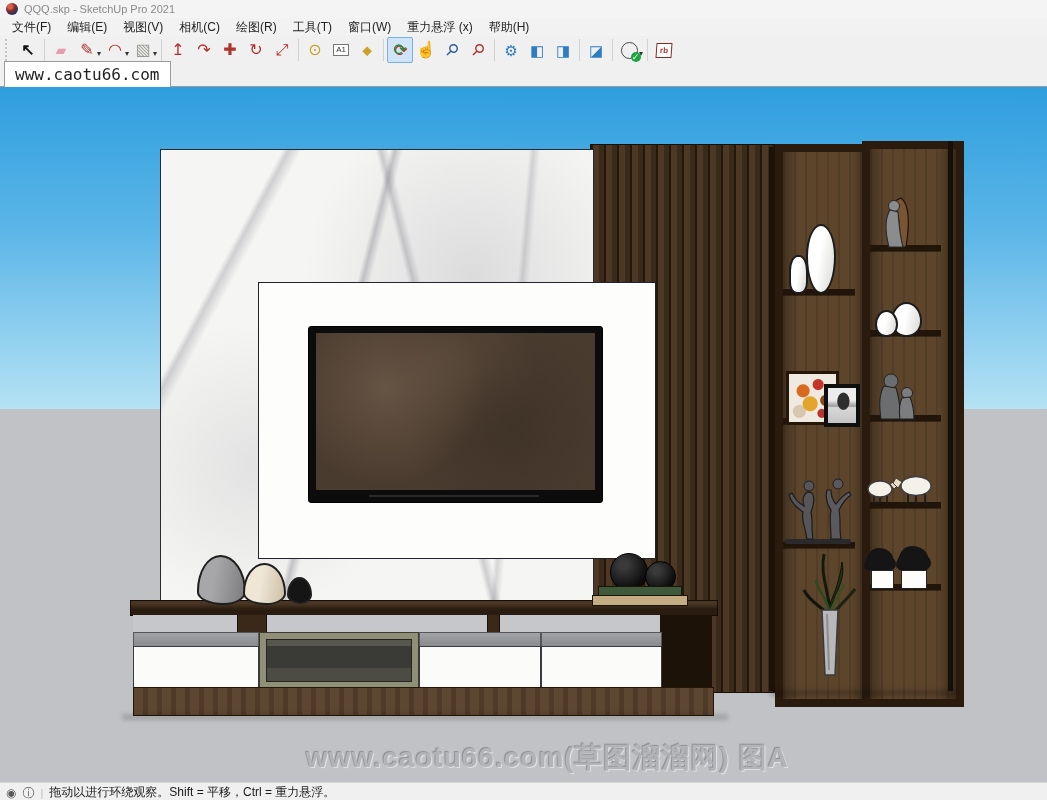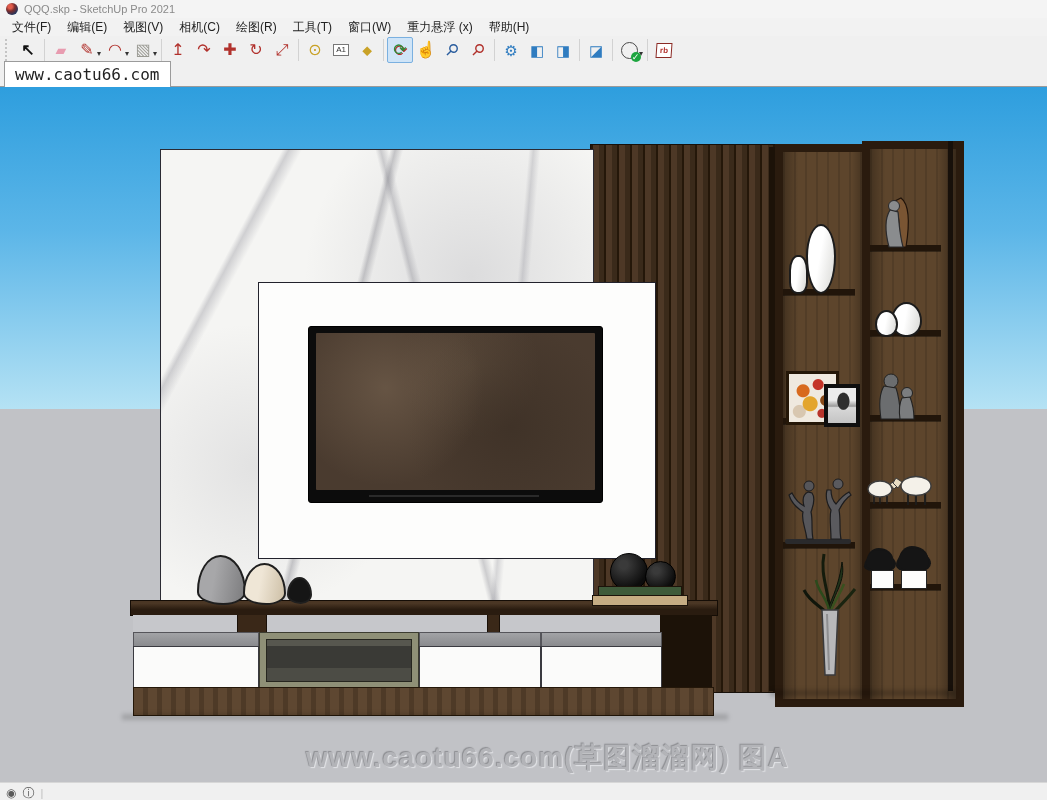--- a/index.html
+++ b/index.html
@@ -297,13 +297,14 @@
   <div class="abs pot" style="left:871px;top:483px;width:21px;height:17px;"></div>
   <div class="abs pot" style="left:901px;top:483px;width:24px;height:17px;"></div>
 
   <div class="abs" id="watermark">www.caotu66.com(草图溜溜网) 图A</div>
 </div>
 
 <div id="statusbar">
   <span class="status-icon">◉</span>
   <span class="status-icon">ⓘ</span>
   <span id="status-sep">|</span>
+  <span id="status-hint">拖动以进行环绕观察。Shift = 平移，Ctrl = 重力悬浮。</span>
 </div>
 
 </body></html>

